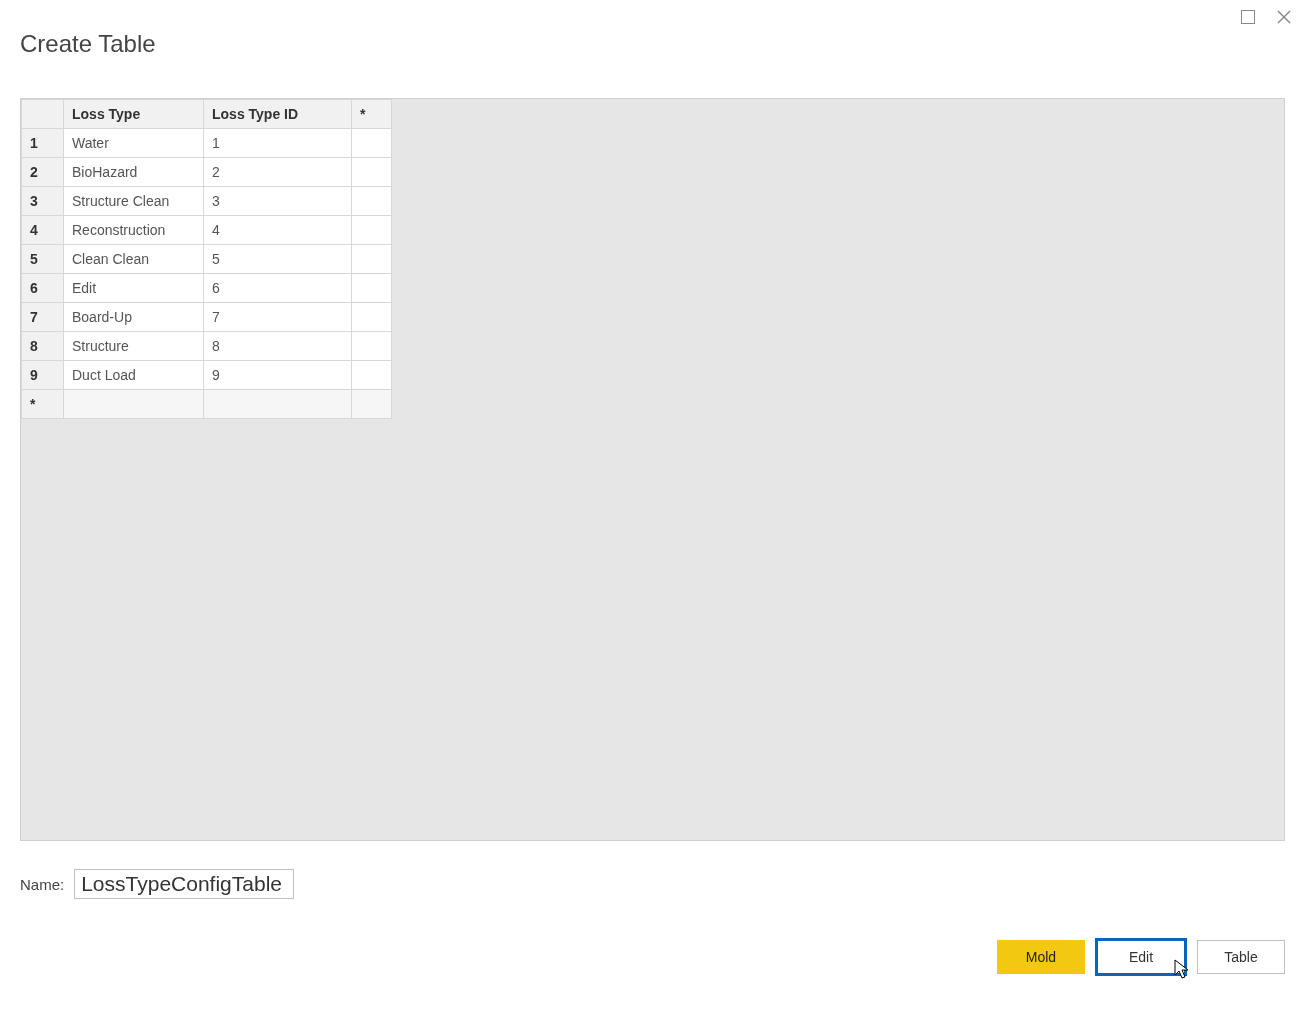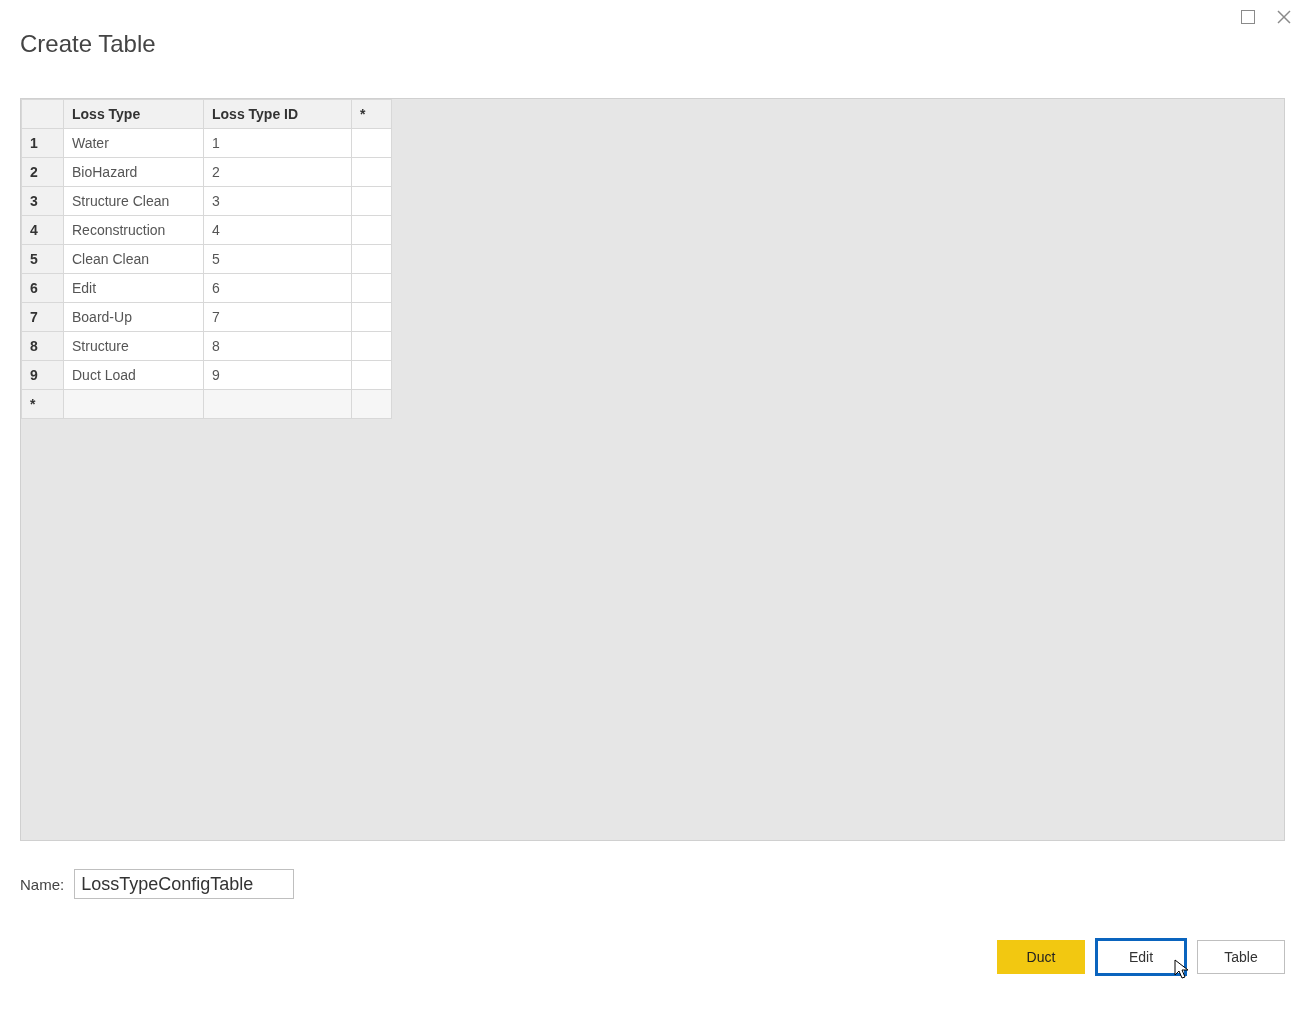--- a/index.html
+++ b/index.html
@@ -82,21 +82,21 @@
       bottom: 130px;
       display: flex;
       align-items: center;
       gap: 10px;
       font-size: 15px;
       color: #444;
     }
     .name-input {
       border: 1px solid #bfbfbf;
       padding: 4px 6px;
-      font-size: 18px;
+      font-size: 21px;
       width: 220px;
       height: 30px;
       font-family: inherit;
       color: #333;
     }
     .button-row {
       position: absolute;
       right: 20px;
       bottom: 55px;
       display: flex;
@@ -223,20 +223,20 @@
       </tbody>
   </table>
 </div>
 
 <div class="name-row">
   <label>Name:</label>
   <input class="name-input" type="text" value="LossTypeConfigTable" style="">
 </div>
 
 <div class="button-row">
-  <button class="btn btn-load">Duct</button>
+  <button class="btn btn-load">Mold</button>
   <button class="btn btn-edit">Edit</button>
   <button class="btn">Table</button>
 </div>
 
 <svg class="cursor" viewBox="0 0 18 22">
   <path d="M1 1 L1 16 L5 12 L8 19 L11 18 L8 11 L14 11 Z" fill="#fff" stroke="#000" stroke-width="1"></path>
 </svg>
 
 </body></html>

